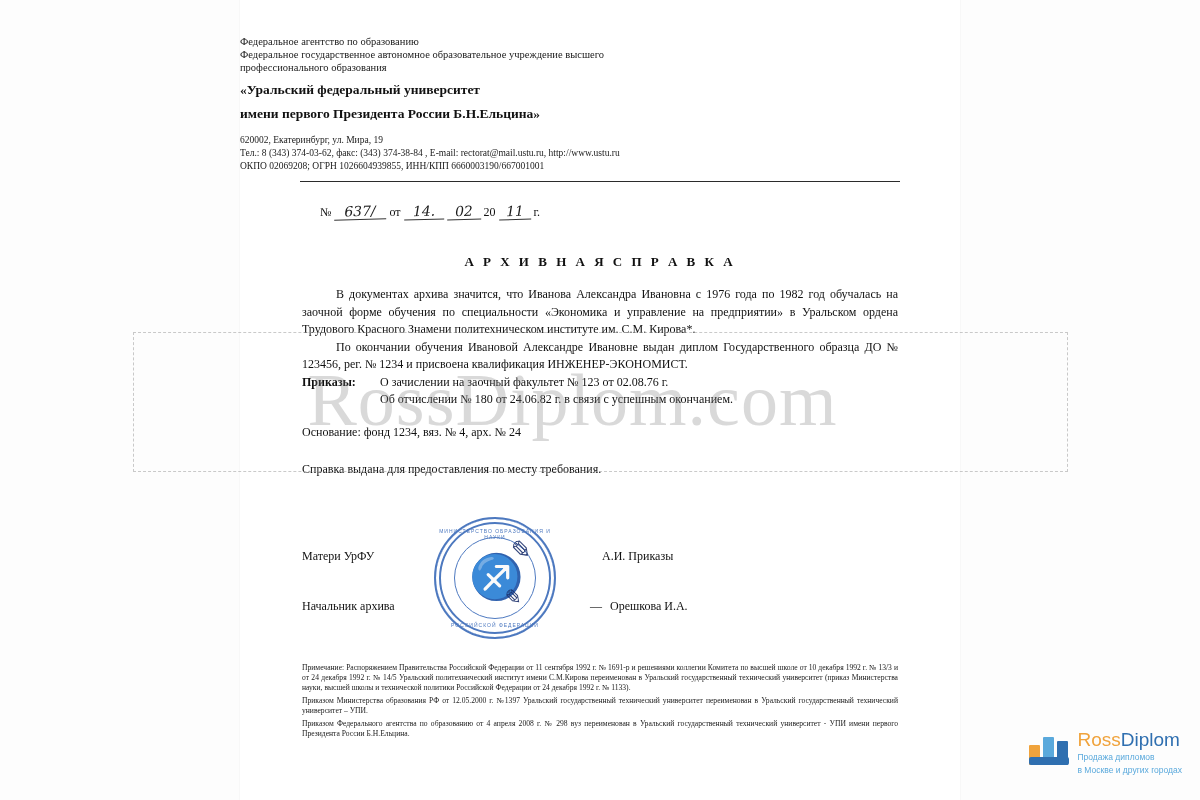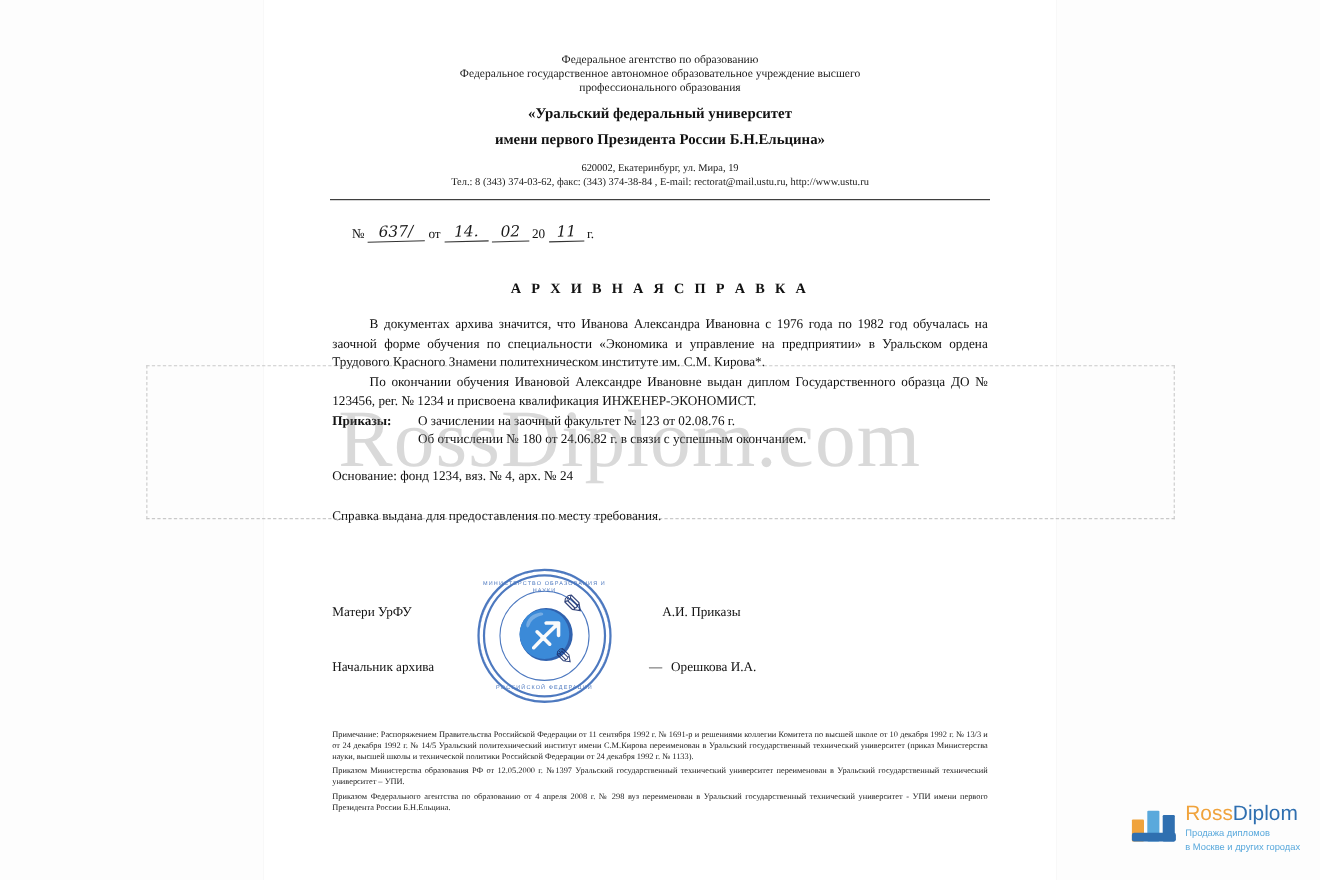--- a/index.html
+++ b/index.html
@@ -29,22 +29,21 @@
     position: absolute;
     top: 0;
     width: 240px;
     height: 800px;
     background: #fdfdfd;
   }
   .side-left { left: 0; }
   .side-right { right: 0; }
 
   .header-block {
-    text-align: center;
-    padding-top: 48px;
+    padding-top: 35px;
   }
   .hdr-line {
     font-size: 10.5px;
     line-height: 13px;
     color: #1a1a1a;
   }
   .hdr-big {
     font-size: 13.5px;
     font-weight: bold;
     line-height: 17px;
@@ -301,20 +300,21 @@
 <div class="page">
 
   <div class="header-block">
     <div class="hdr-line">Федеральное агентство по образованию</div>
     <div class="hdr-line">Федеральное государственное автономное образовательное учреждение высшего</div>
     <div class="hdr-line">профессионального образования</div>
     <div class="hdr-big">«Уральский федеральный университет</div>
     <div class="hdr-big">имени первого Президента России Б.Н.Ельцина»</div>
     <div class="hdr-contact">620002, Екатеринбург, ул. Мира, 19</div>
     <div class="hdr-contact" style="margin-top:0">Тел.: 8 (343) 374-03-62, факс: (343) 374-38-84 , E-mail: rectorat@mail.ustu.ru, http://www.ustu.ru</div>
+    <div class="hdr-contact" style="margin-top:0">ОКПО 02069208; ОГРН 1026604939855, ИНН/КПП 6660003190/667001001</div>
   </div>
 
   <div class="rule"></div>
 
   <div class="numrow">
     <span>№</span>
     <span class="ul u1 hand">637/</span>
     <span>от</span>
     <span class="ul u2 hand">14.</span>
     <span class="ul u3 hand">02</span>

